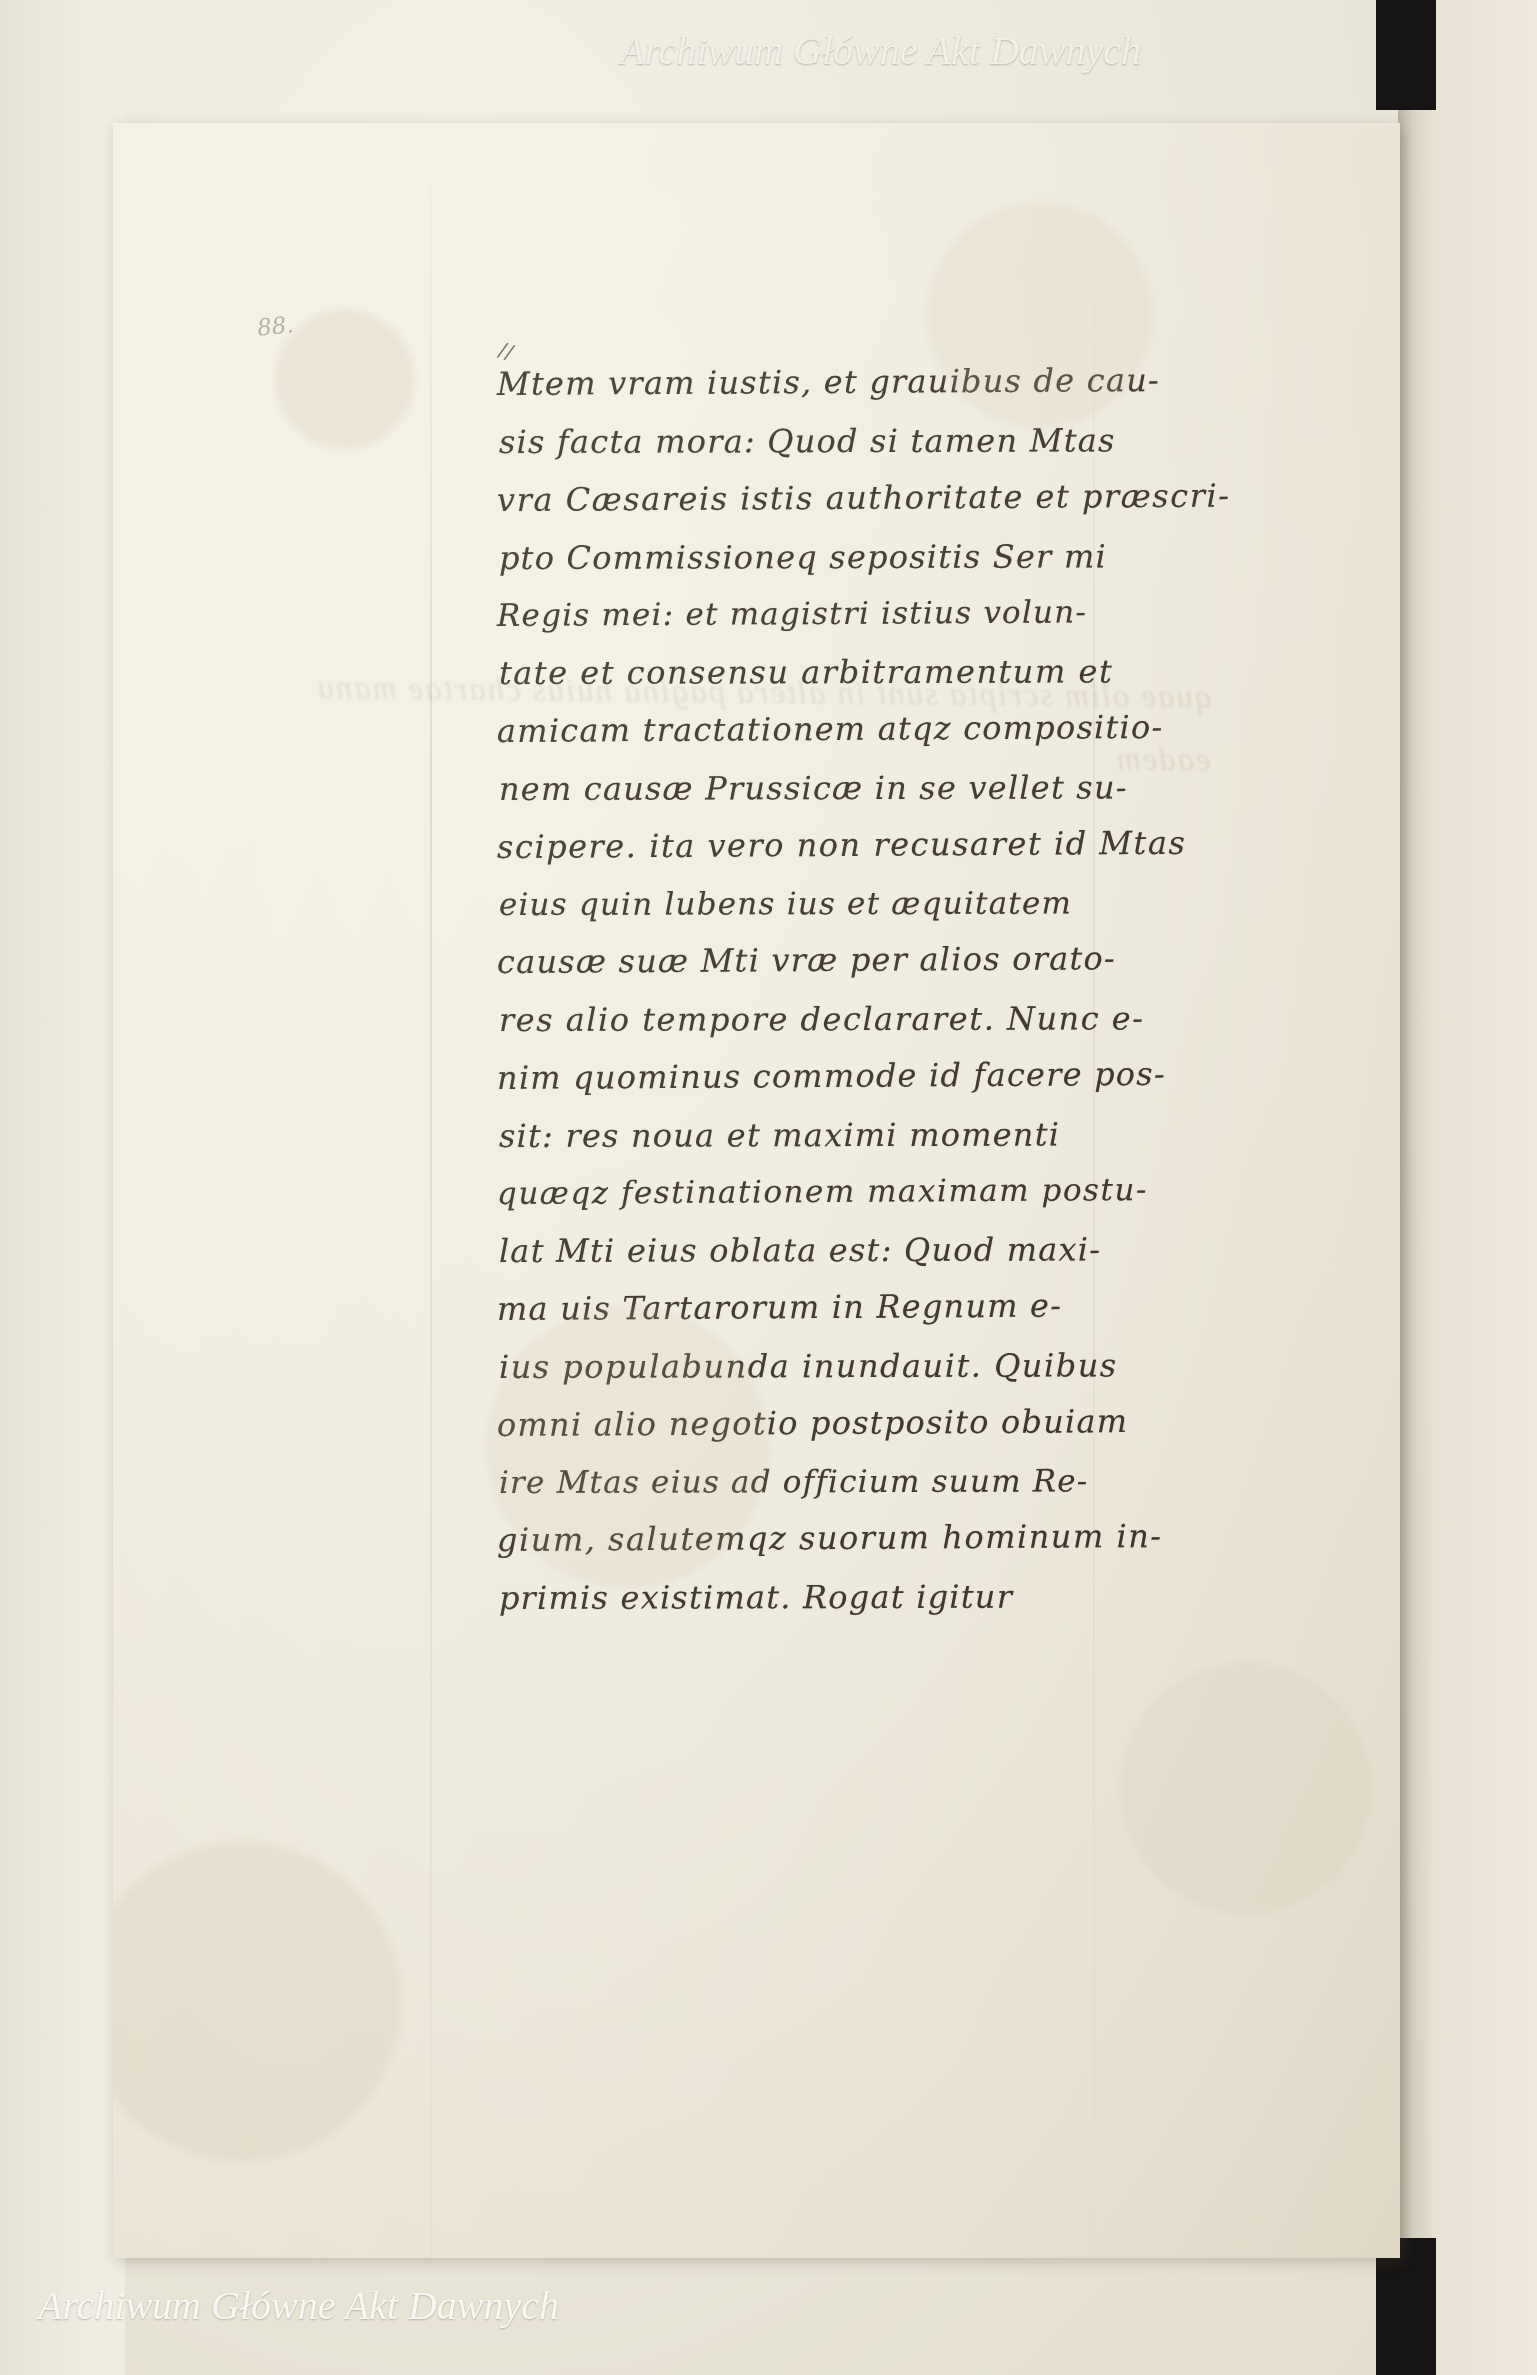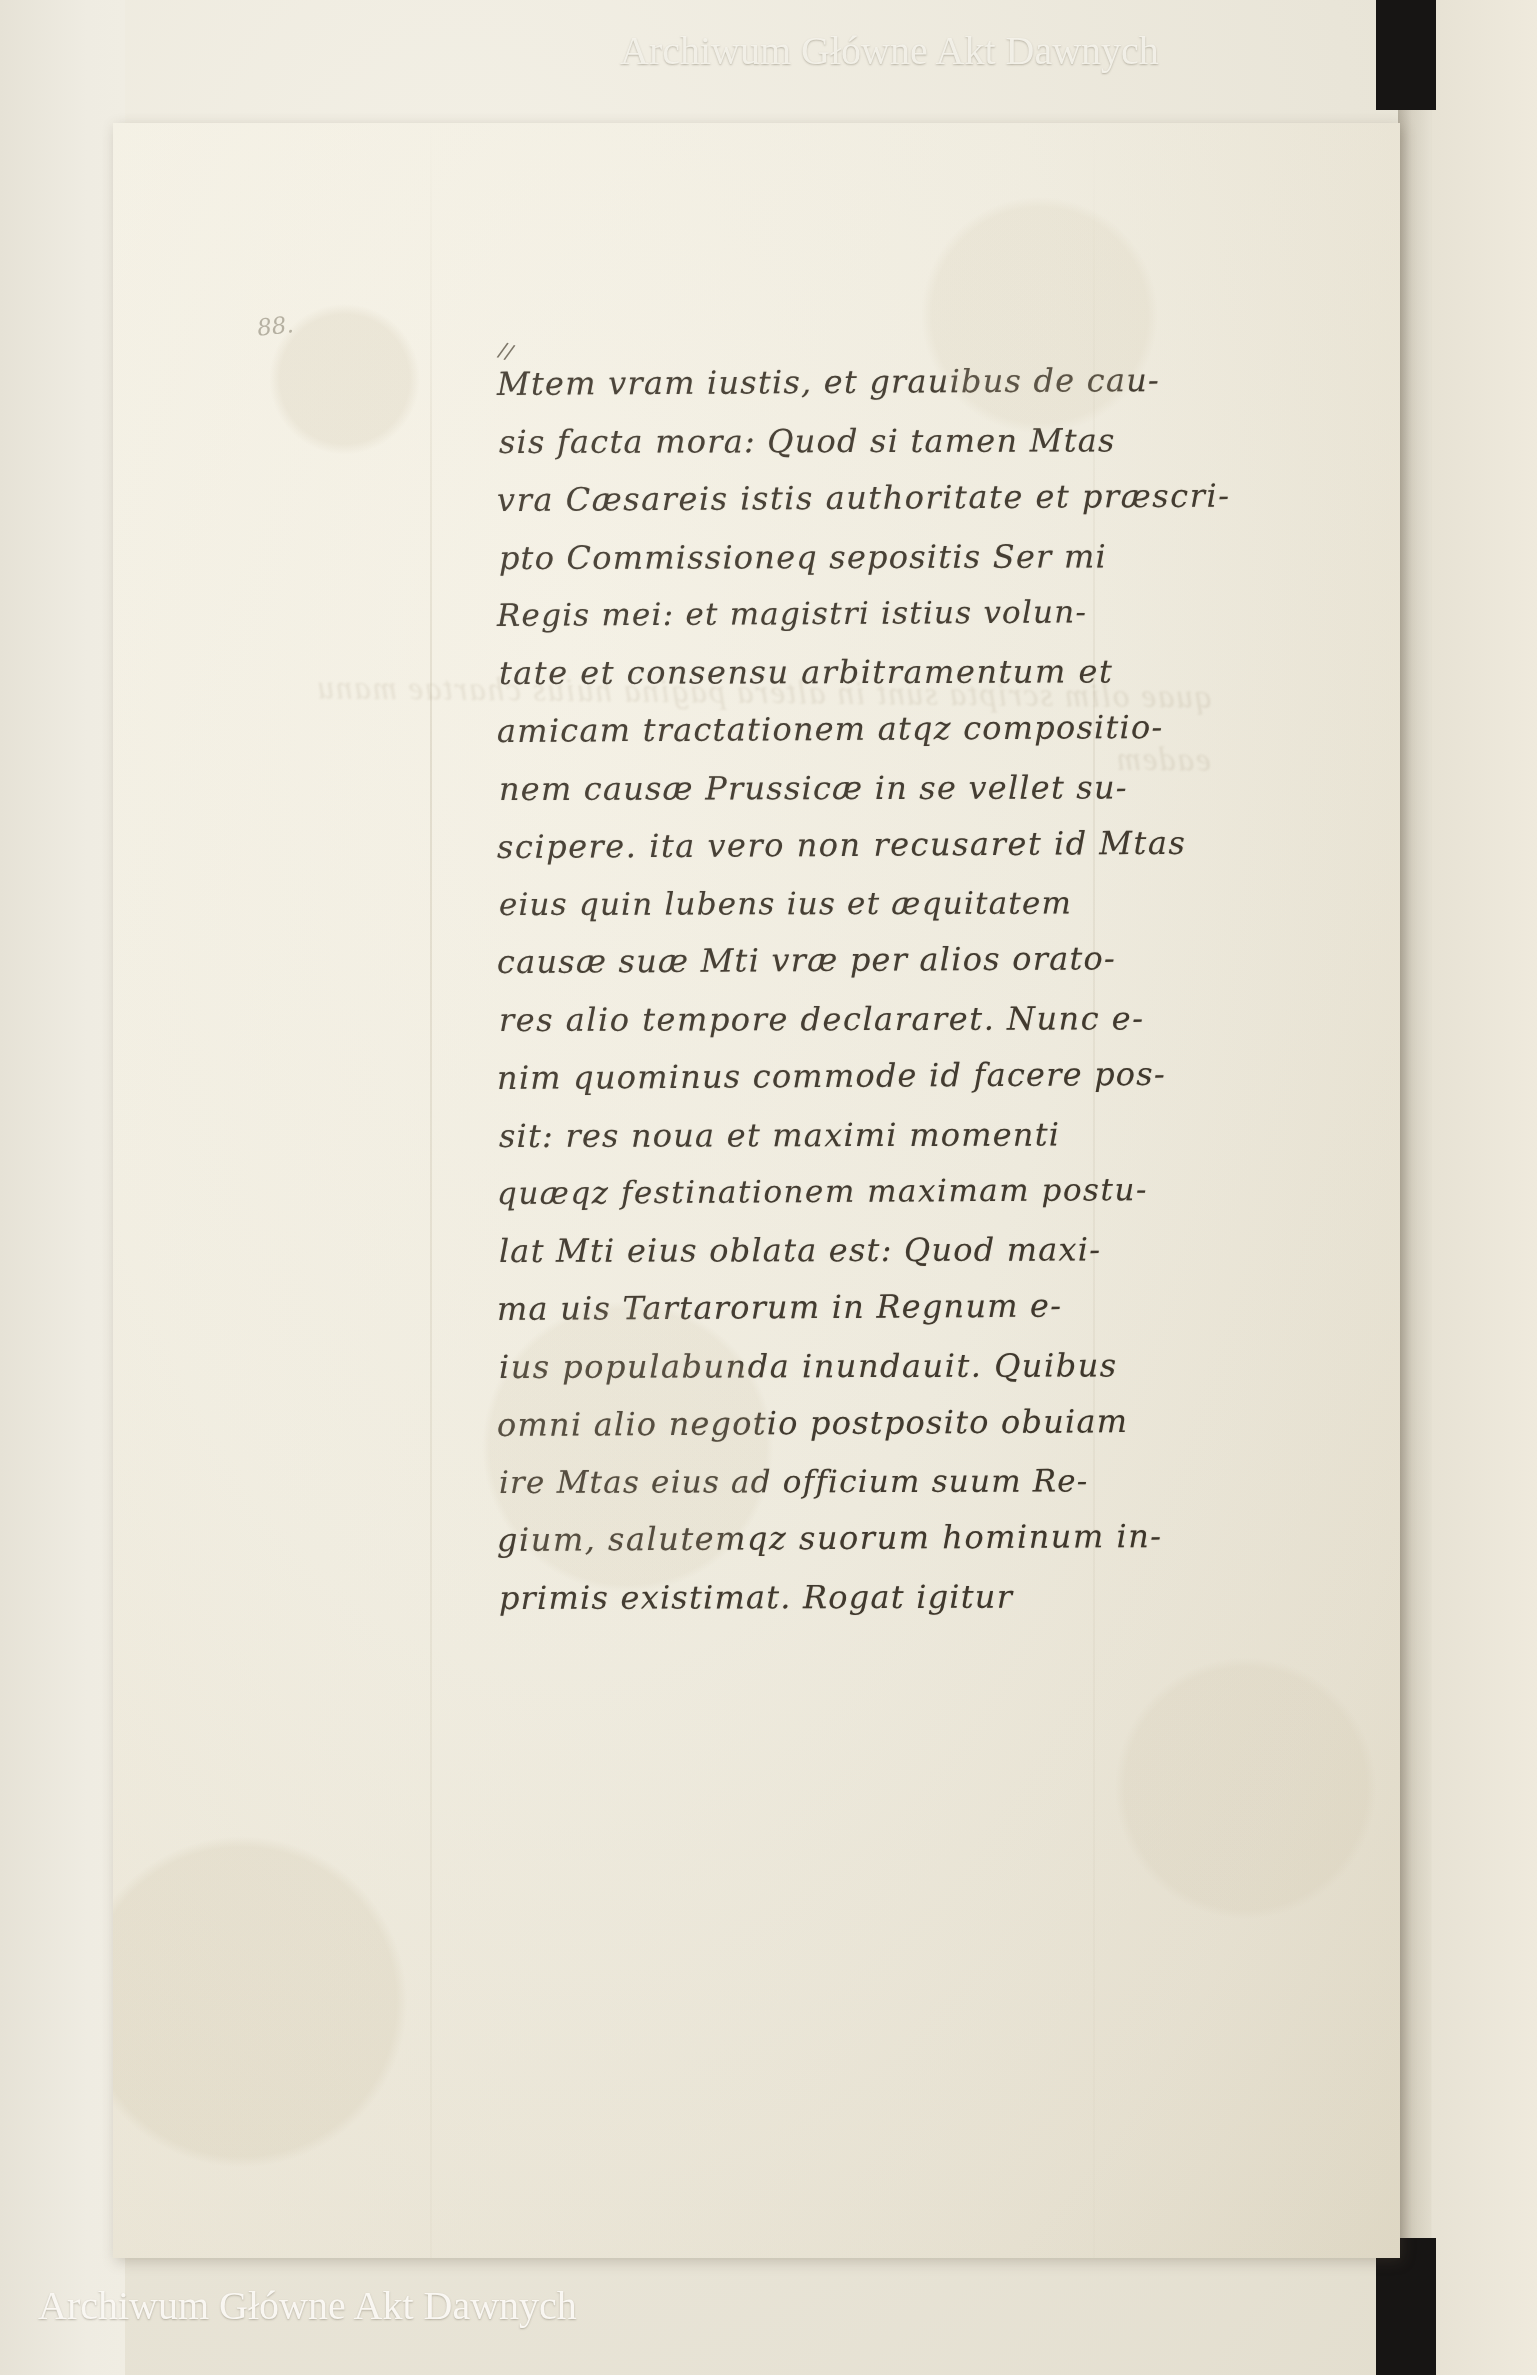--- a/index.html
+++ b/index.html
@@ -154,20 +154,21 @@
     font-family: "DejaVu Serif", serif;
     font-size: 21px;
     transform: rotate(18deg);
     opacity: .8;
   }
 
   
   .watermark {
     position: absolute;
     font-family: "Liberation Serif", serif;
+    font-style: italic;
     color: rgba(255,255,255,0.80);
     text-shadow: 0 1px 1.9px rgba(90,85,70,0.35);
     white-space: nowrap;
     pointer-events: none;
     user-select: none;
   }
   #wm-top {
     top: 27px;
     left: 620px;
     font-size: 40px;

